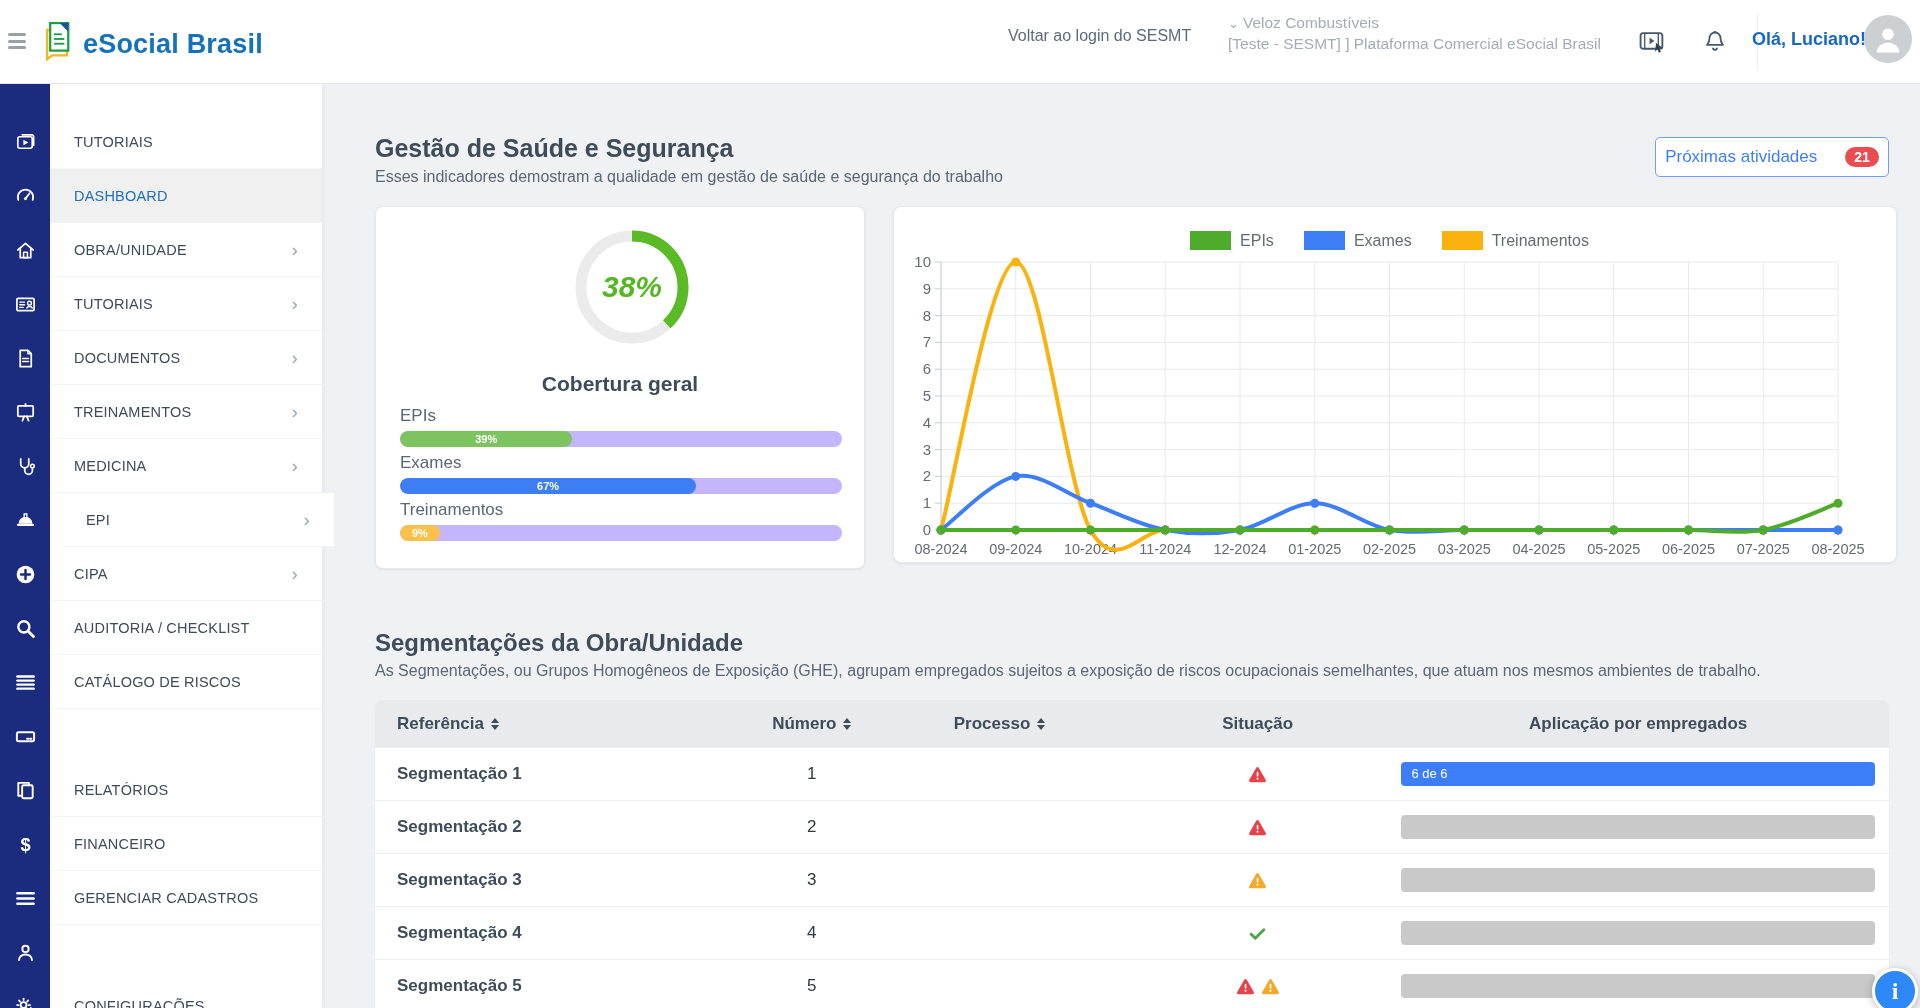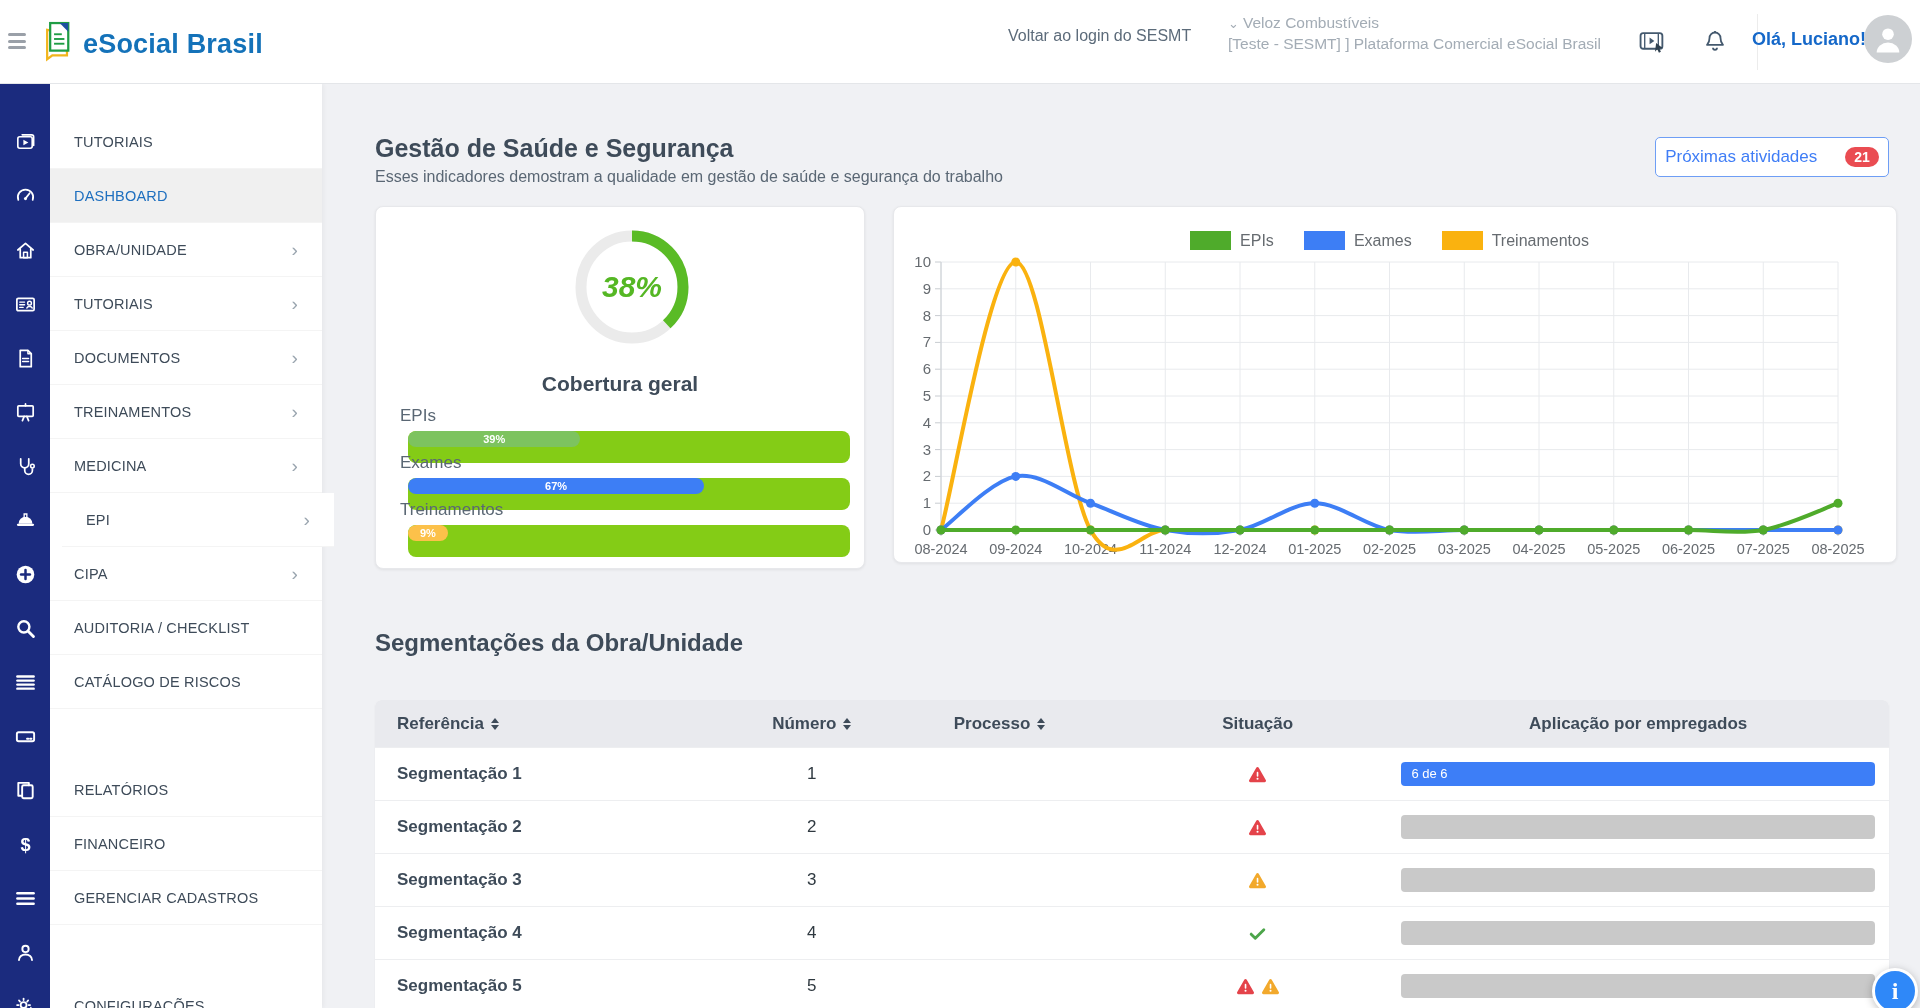--- a/index.html
+++ b/index.html
@@ -52,21 +52,21 @@
   .card-coverage { left:375px; top:206px; width:490px; height:363px; }
   .card-chart    { left:893px; top:206px; width:1004px; height:357px; }
 
   .donut-wrap { position:absolute; left:194px; top:18px; width:124px; height:124px;font-style:italic; }
   .donut-pct { position:absolute; left:0; top:0; width:124px; height:124px; display:flex; align-items:center;
                justify-content:center; font-size:30px; font-weight:bold; color:#55B724; }
   .coverage-title { position:absolute; left:0; top:165px; width:100%; text-align:center;
                     font-size:21px; font-weight:bold; color:#3E4B59; }
   .bar-row { position:absolute; left:24px; width:442px; }
   .bar-label { font-size:17px; color:#5A6774; margin-bottom:5px; }
-  .bar-track { width:100%; height:32px; border-radius:8px; background:#84cc16; overflow:hidden;margin-left:8px; }
+  .bar-track { width:100%; height:16px; border-radius:8px; background:#c4b5fd; overflow:hidden; }
   .bar-fill { height:16px; border-radius:8px; text-align:center; font-size:11px; font-weight:bold;
               color:#fff; line-height:16px; }
 
   
   .chart-legend { position:absolute; left:47px; top:24px; width:897px; display:flex;
                   justify-content:center; gap:10px; }
   .legend-item { display:flex; align-items:center; gap:9px; cursor:pointer; padding:0 10px; }
   .legend-swatch { width:41px; height:19px; }
   .legend-label { font-size:16px; color:#666B70; }
 
@@ -522,20 +522,21 @@
           <circle cx="570.25" cy="323" r="4.5" fill="#4FAB2B"></circle>
           <circle cx="645" cy="323" r="4.5" fill="#4FAB2B"></circle>
           <circle cx="719.75" cy="323" r="4.5" fill="#4FAB2B"></circle>
           <circle cx="794.5" cy="323" r="4.5" fill="#4FAB2B"></circle>
           <circle cx="869.25" cy="323" r="4.5" fill="#4FAB2B"></circle>
           <circle cx="944" cy="296.2" r="4.5" fill="#4FAB2B"></circle>
         </svg></div>
   </div>
 
   <div class="seg-title">Segmentações da Obra/Unidade</div>
+  <div class="seg-subtitle">As Segmentações, ou Grupos Homogêneos de Exposição (GHE), agrupam empregados sujeitos a exposição de riscos ocupacionais semelhantes, que atuam nos mesmos ambientes de trabalho.</div>
 
   <div class="seg-table">
     <div class="t-head" id="t-head">
         <div class="tc tc1">
           <span>Referência</span>
           <span class="sort">
             <i class="up"></i>
             <i class="dn"></i>
           </span>
         </div>

